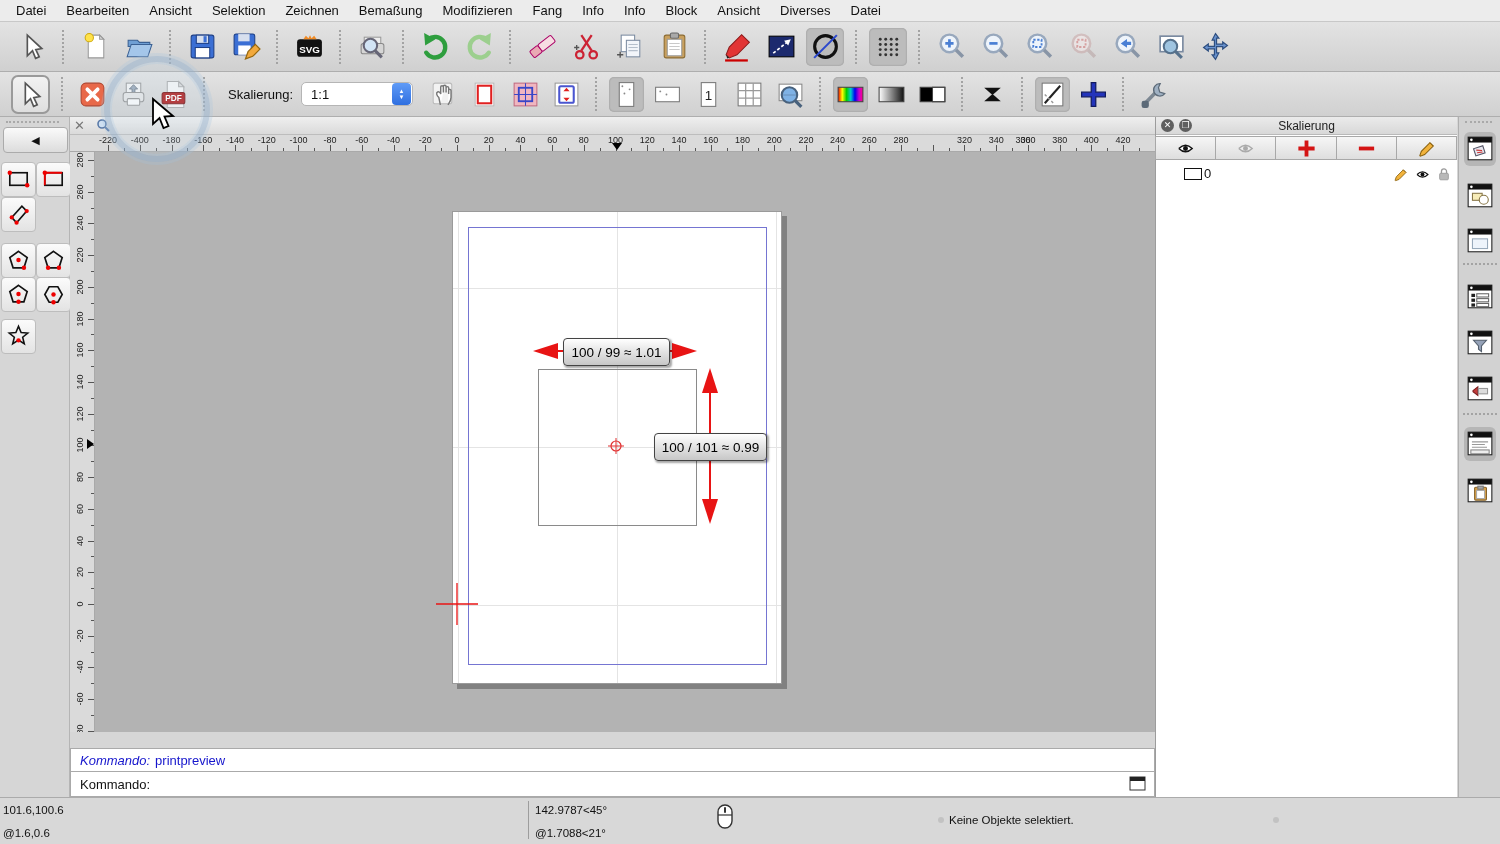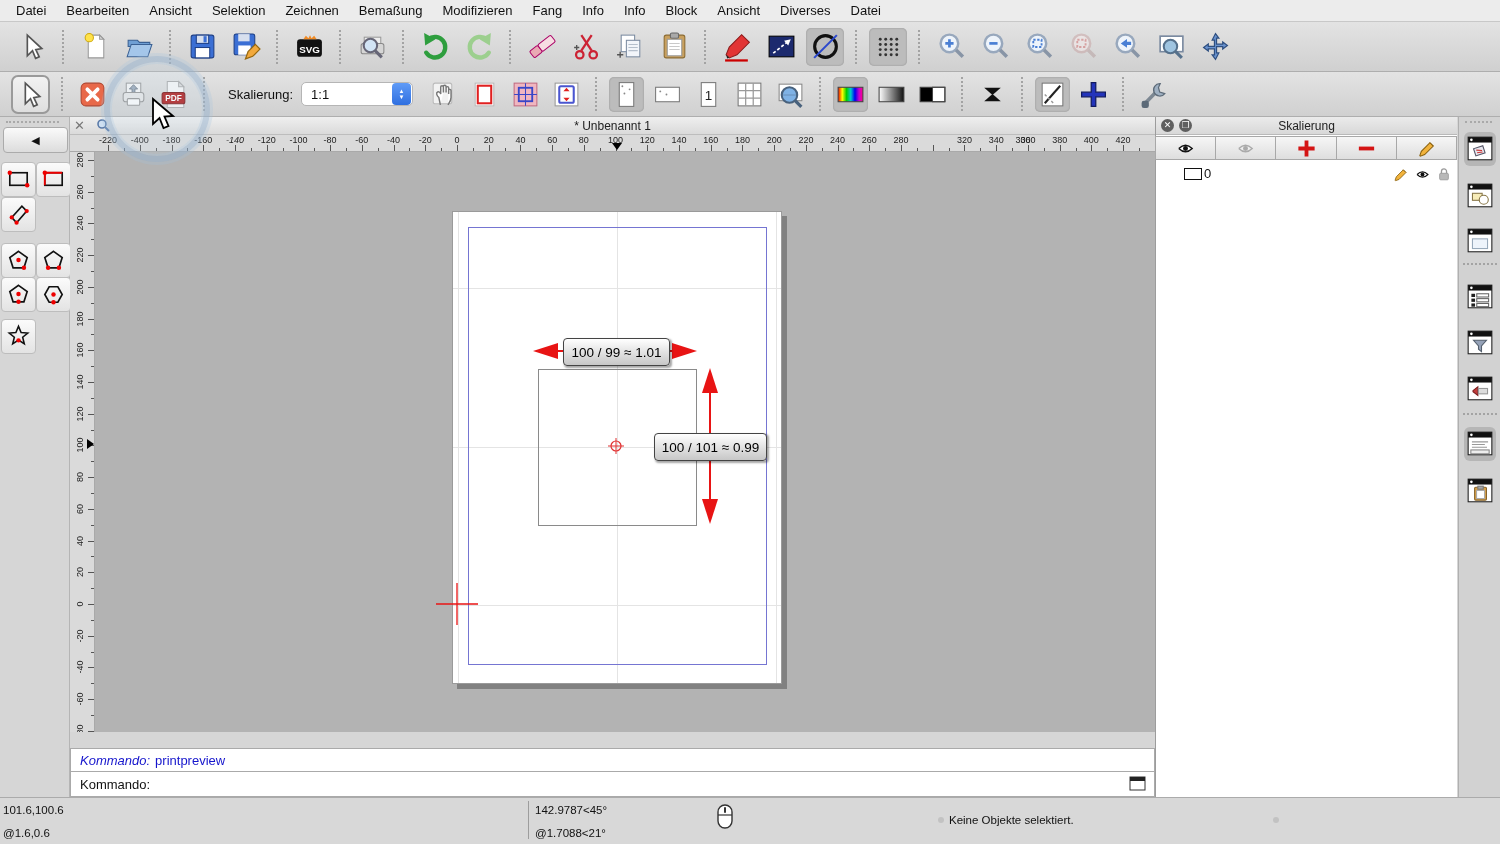--- a/index.html
+++ b/index.html
@@ -542,37 +542,36 @@
 
     <div id="center">
       <div id="tabbar">
         <span class="tclose">✕</span>
         <span class="tmag">
           <svg width="14" height="14" viewBox="0 0 14 14">
               <circle cx="6" cy="6" r="4" fill="#cfe0f2" stroke="#5a7aa8" stroke-width="1.6"></circle>
               <line x1="9" y1="9" x2="13" y2="13" stroke="#5a7aa8" stroke-width="2"></line>
             </svg>
         </span>
-        <span class="ttitle">* Unbenannt 1</span>
       </div>
       <div id="hruler">
           <div class="tick" style="left: 38.102px; height: 6px;"></div>
           <div class="lab" style="left: 38.102px;">-220</div>
           <div class="tick" style="left: 53.961px; height: 3px;"></div>
           <div class="tick" style="left: 69.82px; height: 6px;"></div>
           <div class="lab" style="left: 69.82px;">-400</div>
           <div class="tick" style="left: 85.679px; height: 3px;"></div>
           <div class="tick" style="left: 101.538px; height: 6px;"></div>
           <div class="lab" style="left: 101.538px;">-180</div>
           <div class="tick" style="left: 117.397px; height: 3px;"></div>
           <div class="tick" style="left: 133.256px; height: 6px;"></div>
           <div class="lab" style="left: 133.256px;">-160</div>
           <div class="tick" style="left: 149.115px; height: 3px;"></div>
           <div class="tick" style="left: 164.974px; height: 6px;"></div>
-          <div class="lab" style="left: 164.974px; font-style: italic;">-140</div>
+          <div class="lab" style="left: 164.974px;">-140</div>
           <div class="tick" style="left: 180.833px; height: 3px;"></div>
           <div class="tick" style="left: 196.692px; height: 6px;"></div>
           <div class="lab" style="left: 196.692px;">-120</div>
           <div class="tick" style="left: 212.551px; height: 3px;"></div>
           <div class="tick" style="left: 228.41px; height: 6px;"></div>
           <div class="lab" style="left: 228.41px;">-100</div>
           <div class="tick" style="left: 244.269px; height: 3px;"></div>
           <div class="tick" style="left: 260.128px; height: 6px;"></div>
           <div class="lab" style="left: 260.128px;">-80</div>
           <div class="tick" style="left: 275.987px; height: 3px;"></div>

